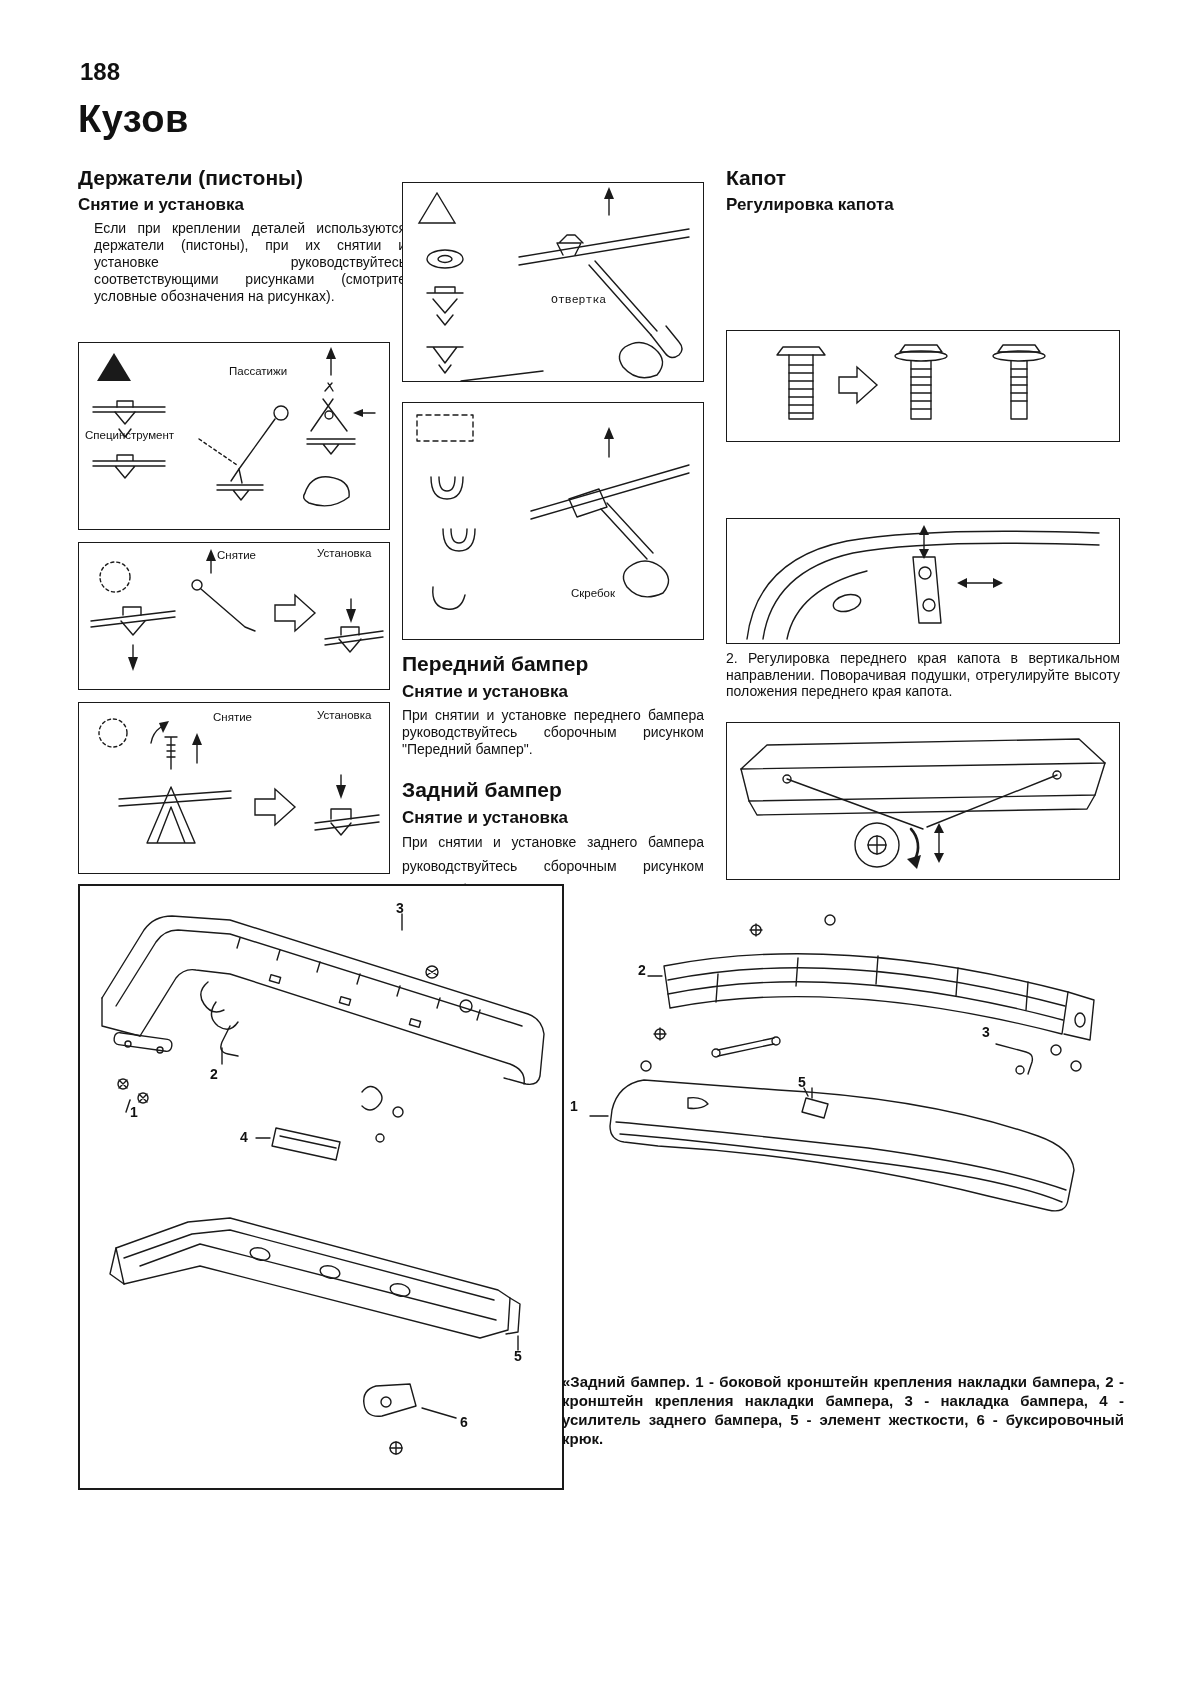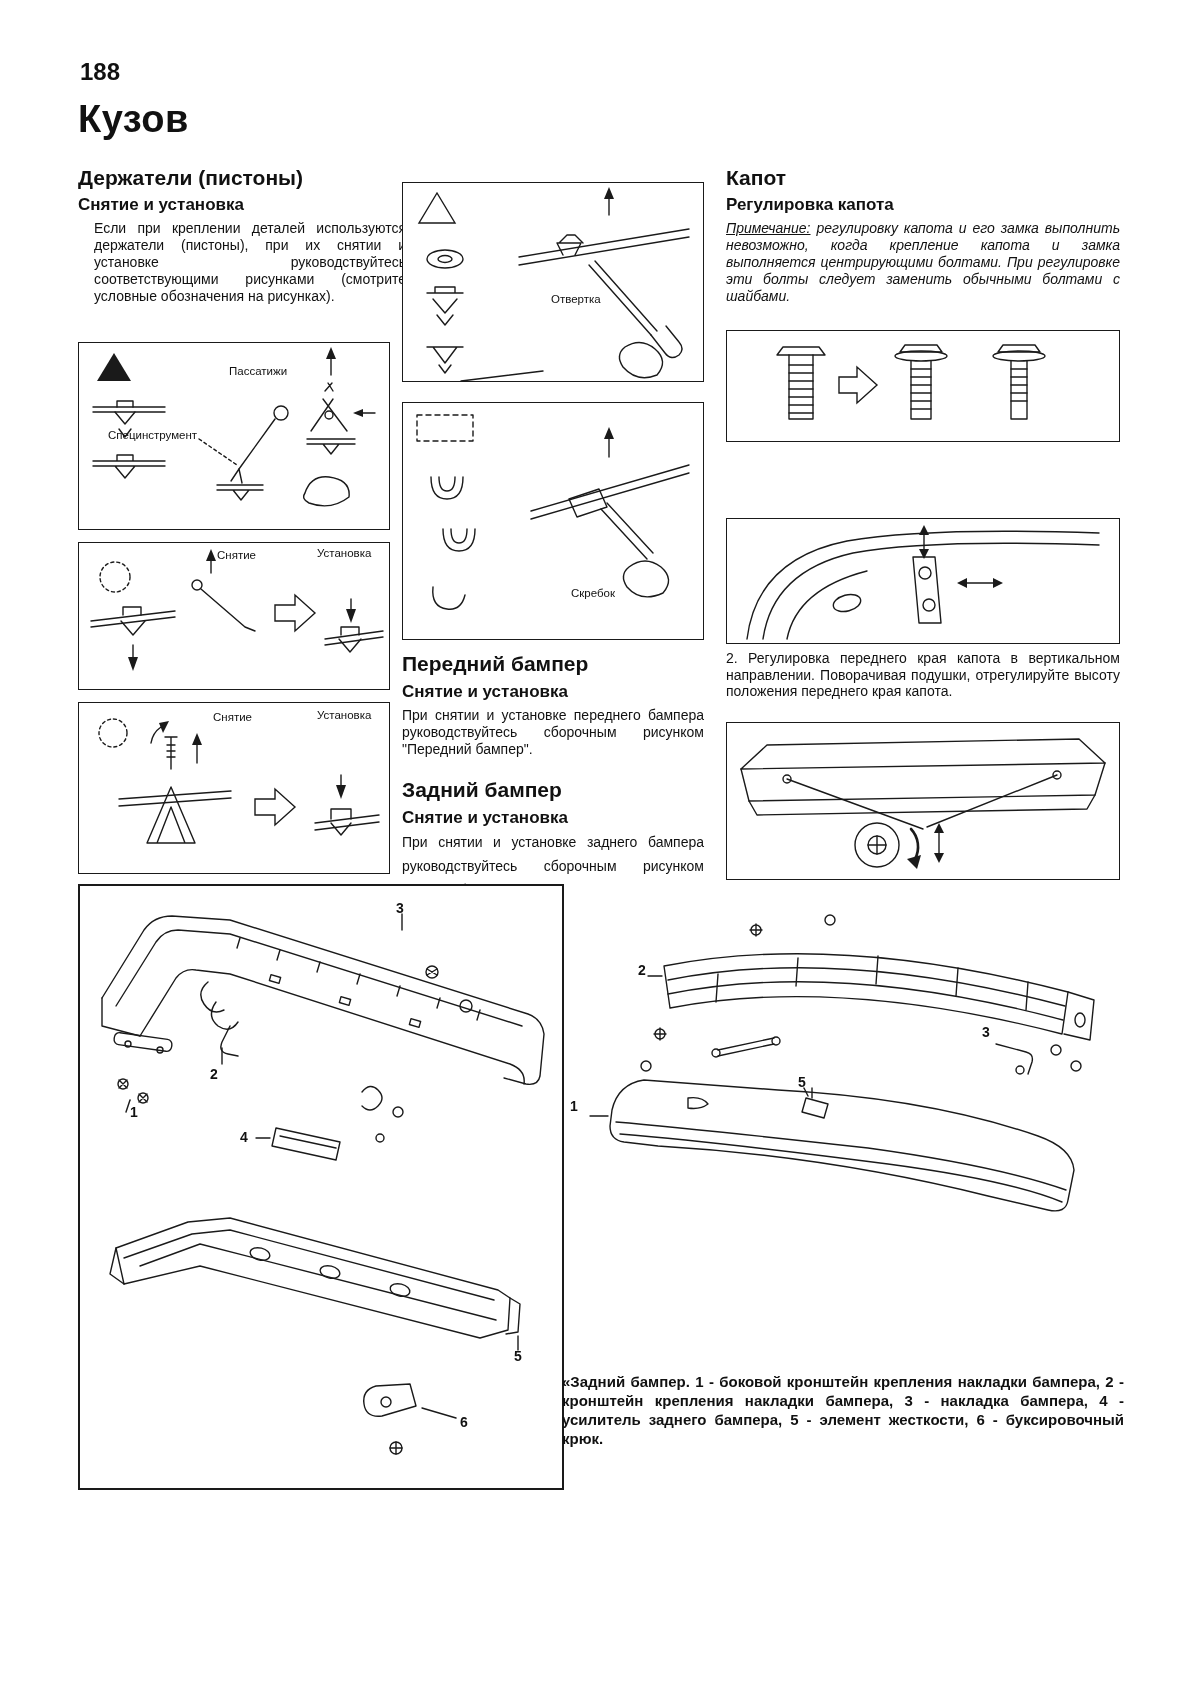--- a/index.html
+++ b/index.html
@@ -55,21 +55,21 @@
       <circle cx="250" cy="72" r="4"></circle>
       <path d="M246,48 l7,-8 M254,48 l-5,-8"></path>
       <path d="M228,96 h48 M228,101 h48 M244,101 l8,10 l8,-10"></path>
       <path d="M252,32 v-18"></path>
       <polygon points="247,16 257,16 252,4"></polygon>
       <path d="M284,70 h12"></path>
       <polygon points="284,66 284,74 274,70"></polygon>
       <path d="M226,150 q6,-18 24,-16 q22,3 20,20 q-18,14 -40,6 q-8,-4 -4,-10 z"></path>
     </svg>
     <span class="figlabel" style="left:150px; top:22px;">Пассатижи</span>
-    <span class="figlabel" style="left:29px; top:86px;">Специнструмент</span>
+    <span class="figlabel" style="left:6px; top:86px;">Специнструмент</span>
   </div>
 
   <div class="figbox" style="left:78px; top:542px; width:312px; height:148px;">
     <svg class="draw" width="309" height="145" viewBox="0 0 309 145">
       <circle class="dash" cx="36" cy="34" r="15"></circle>
       <path d="M12,78 l84,-10 M12,84 l84,-10"></path>
       <path d="M44,72 v-8 h18 v8 M42,78 l12,14 l12,-14"></path>
       <path d="M54,102 v16"></path>
       <polygon points="49,114 59,114 54,128"></polygon>
       <circle cx="118" cy="42" r="5"></circle>
@@ -100,21 +100,21 @@
       <polygon class="outline" points="176,96 196,96 196,86 216,104 196,122 196,112 176,112"></polygon>
       <path d="M236,120 l64,-8 M236,127 l64,-8"></path>
       <path d="M252,116 v-10 h20 v10 M252,120 l10,12 l10,-12"></path>
       <path d="M262,72 v14"></path>
       <polygon points="257,82 267,82 262,96"></polygon>
     </svg>
     <span class="figlabel" style="left:134px; top:8px;">Снятие</span>
     <span class="figlabel" style="left:238px; top:6px;">Установка</span>
   </div>
 
-  <div class="figbox" style="left:402px; top:182px; width:302px; height:200px;">
+  <div class="figbox" style="left:402px; top:182px; width:302px; height:200px;font-family:Liberation Mono, monospace;">
     <svg class="draw" width="299" height="205" viewBox="0 0 299 205">
       <polygon class="outline" points="16,40 52,40 34,10"></polygon>
       <ellipse cx="42" cy="76" rx="18" ry="9"></ellipse>
       <ellipse cx="42" cy="76" rx="7" ry="3.5"></ellipse>
       <path d="M24,110 h36 M32,110 v-6 h20 v6 M30,116 l12,14 l12,-14 M34,132 l8,10 l8,-10"></path>
       <path d="M24,164 h36 M30,164 l12,16 l12,-16 M36,182 l6,8 l6,-8"></path>
       <path d="M116,74 L286,46 M116,82 L286,54"></path>
       <path d="M160,72 l-6,-12 h24 l-6,12 M156,60 l8,-8 h8 l8,8"></path>
       <path d="M206,32 v-20"></path>
       <polygon points="201,16 211,16 206,4"></polygon>
@@ -145,24 +145,20 @@
   <div class="abs h2" style="left:402px; top:652px;">Передний бампер</div>
   <div class="abs h3" style="left:402px; top:682px;">Снятие и установка</div>
   <div class="abs body-text" style="left:402px; top:707px; width:302px;">При снятии и установке переднего бампера руководствуйтесь сборочным рисунком "Передний бампер".</div>
 
   <div class="abs h2" style="left:402px; top:778px;">Задний бампер</div>
   <div class="abs h3" style="left:402px; top:808px;">Снятие и установка</div>
   <div class="abs body-text" style="left:402px; top:830px; width:302px; line-height:24px;">При снятии и установке заднего бампера руководствуйтесь сборочным рисунком "Задний бампер".</div>
 
   <div class="abs h2" style="left:726px; top:166px;">Капот</div>
   <div class="abs h3" style="left:726px; top:195px;">Регулировка капота</div>
-  <div class="abs note" style="left:726px; top:220px; width:394px;">
-    <span class="lbl">Примечание:</span>
-    <span>регулировку капота и его замка выполнить невозможно, когда крепление капота и замка выполняется центрирующими болтами. При регулировке эти болты следует заменить обычными болтами с шайбами.</span>
-  </div>
 
   <div class="figbox" style="left:726px; top:330px; width:394px; height:112px;">
     <svg class="draw" width="391" height="109" viewBox="0 0 391 109">
       <path d="M56,16 h36 l6,8 h-48 z M50,24 h48"></path>
       <path d="M62,24 v64 h24 v-64"></path>
       <path d="M62,34 h24 M62,42 h24 M62,50 h24 M62,58 h24 M62,66 h24 M62,74 h24 M62,82 h24"></path>
       <polygon class="outline" points="112,46 130,46 130,36 150,54 130,72 130,62 112,62"></polygon>
       <path d="M178,14 h32 l5,7 h-42 z"></path>
       <ellipse cx="194" cy="25" rx="26" ry="5"></ellipse>
       <path d="M184,30 v58 h20 v-58"></path>

